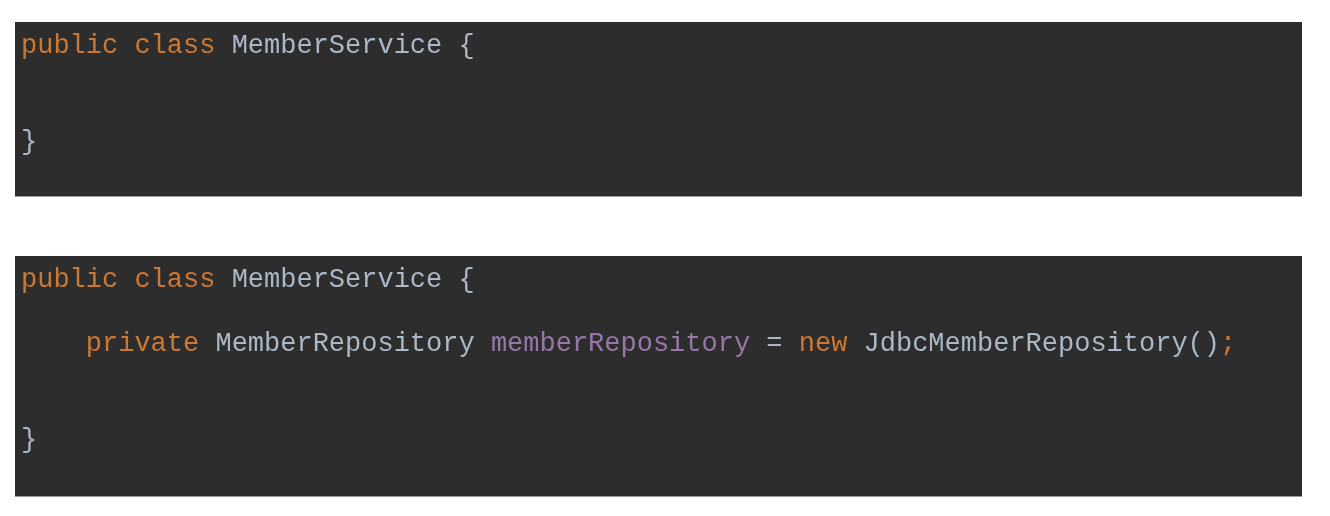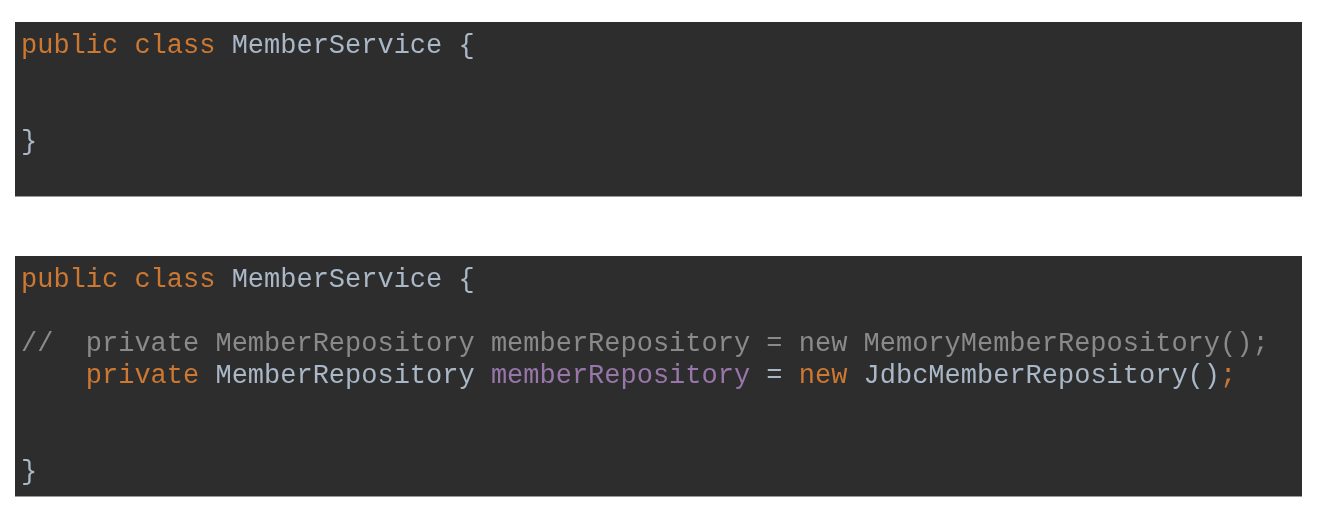--- a/index.html
+++ b/index.html
@@ -44,19 +44,18 @@
 <div id="canvas" style="background: rgb(255, 255, 255);">
   <div id="code-block-0" class="code-block">
       <div class="code-line"><span class="tok-keyword">public class</span><span class="tok-plain"> MemberService {</span></div>
       <div class="code-line"></div>
       <div class="code-line"></div>
       <div class="code-line"><span class="tok-plain">}</span></div>
     </div>
   <div id="code-block-1" class="code-block">
       <div class="code-line"><span class="tok-keyword">public class</span><span class="tok-plain"> MemberService {</span></div>
       <div class="code-line"></div>
-      <div class="code-line"><span class="tok-comment">//  private MemberRepository memberRepository = new MemoryMemberRepository();</span></div>
       <div class="code-line"><span class="tok-plain">    </span><span class="tok-keyword">private</span><span class="tok-plain"> MemberRepository </span><span class="tok-field">memberRepository</span><span class="tok-plain"> = </span><span class="tok-keyword">new</span><span class="tok-plain"> JdbcMemberRepository()</span><span class="tok-keyword">;</span></div>
       <div class="code-line"></div>
       <div class="code-line"></div>
       <div class="code-line"><span class="tok-plain">}</span></div>
     </div>
 </div>
 
 </body></html>

